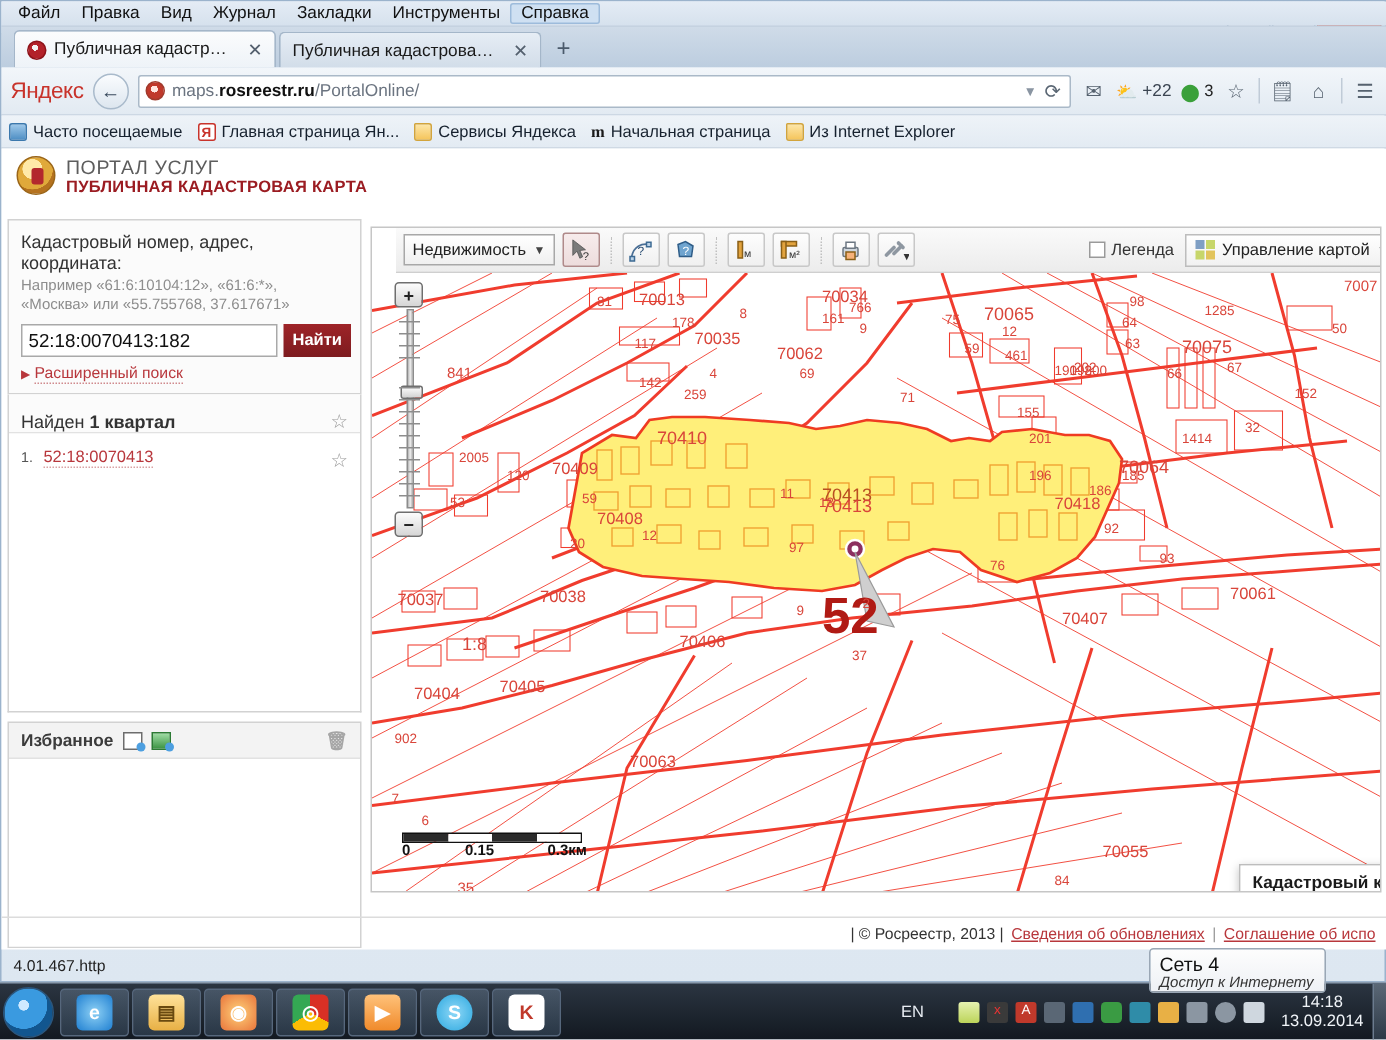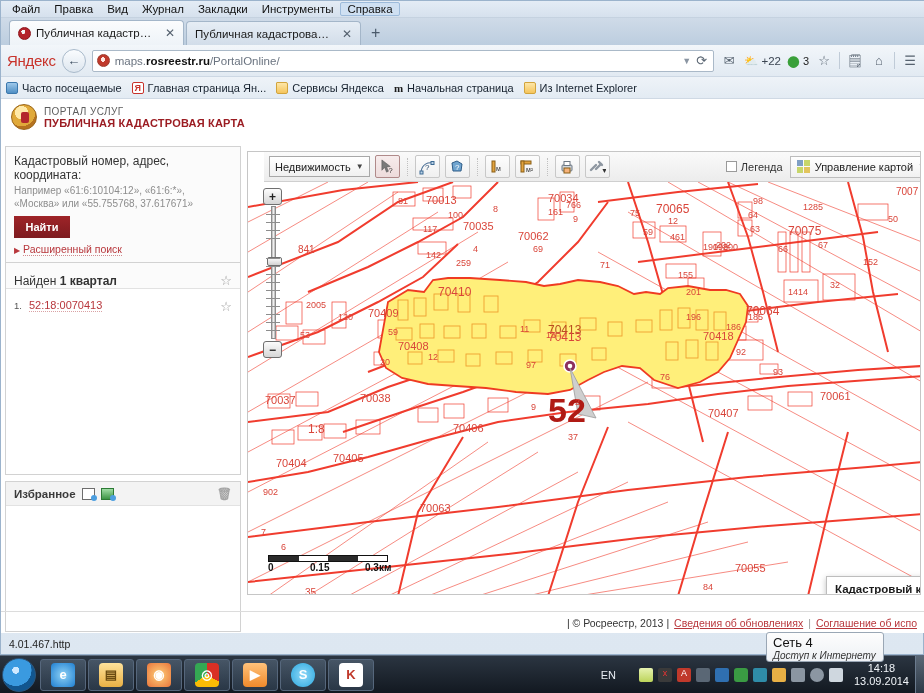--- a/index.html
+++ b/index.html
@@ -120,21 +120,21 @@
   #siteheader { height:32px; display:flex; align-items:center; padding:4px 0 0 10px; gap:7px;}
   .gerb {
     width:26px;height:26px;border-radius:50%;
     background:radial-gradient(circle at 40% 32%, #ffe9a8 0 30%, #e0a93a 31% 62%, #b5721f 63% 100%);
     border:1px solid #9a6518; position:relative; flex:0 0 auto;
   }
   .gerb:after{
     content:""; position:absolute; left:9px; top:7px; width:8px; height:11px;
     background:#b3282d; border-radius:2px;
   }
-  .hdr-text1 { font-size:10px; color:#5d5d5d; letter-spacing:0.4px; text-transform:uppercase;}
+  .hdr-text1 { font-size:13px; color:#5d5d5d; letter-spacing:0.4px; text-transform:uppercase;}
   .hdr-text2 { font-size:11px; color:#9b1c22; font-weight:bold; letter-spacing:0.2px;}
 
   
   #sidebar {
     position:absolute; left:4px; top:47px; width:236px; height:460px;
   }
   .panel { border:1px solid #d2d2d2; background:#fff; }
   #searchpanel { padding:7px 8px 7px 8px; background:#fbfbfb; }
   .search-title { font-size:12px; color:#333; }
   .search-hint { font-size:10px; color:#8d8d8d; line-height:13px; margin-top:2px;}
@@ -387,20 +387,21 @@
         <div class="hdr-text2">ПУБЛИЧНАЯ КАДАСТРОВАЯ КАРТА</div>
       </div>
     </div>
 
     <div id="sidebar">
 
       <div class="panel" id="searchpanel">
         <div class="search-title">Кадастровый номер, адрес, координата:</div>
         <div class="search-hint">Например «61:6:10104:12», «61:6:*», «Москва» или «55.755768, 37.617671»</div>
         <div class="search-row">
+          <input id="searchinput" value="52:18:0070413:182" placeholder="Кадастровый номер, адрес, координата" style="">
           <button id="findbtn">Найти</button>
         </div>
         <div class="adv-search">
           <span class="arr">▶</span>
           <span class="u">Расширенный поиск</span>
         </div>
       </div>
 
       <div class="panel" id="resultspanel">
         <div class="results-head">
@@ -666,21 +667,21 @@
             <div style="position: absolute; left: 205px; top: 240px; font-size: 11px; color: rgb(217, 69, 58); font-family: &quot;Liberation Sans&quot;, sans-serif; white-space: nowrap;">70406</div>
             <div style="position: absolute; left: 460px; top: 225px; font-size: 11px; color: rgb(217, 69, 58); font-family: &quot;Liberation Sans&quot;, sans-serif; white-space: nowrap;">70407</div>
             <div style="position: absolute; left: 172px; top: 320px; font-size: 11px; color: rgb(217, 69, 58); font-family: &quot;Liberation Sans&quot;, sans-serif; white-space: nowrap;">70063</div>
             <div style="position: absolute; left: 487px; top: 380px; font-size: 11px; color: rgb(217, 69, 58); font-family: &quot;Liberation Sans&quot;, sans-serif; white-space: nowrap;">70055</div>
             <div style="position: absolute; left: 60px; top: 240px; font-size: 12px; color: rgb(217, 69, 58); font-family: &quot;Liberation Sans&quot;, sans-serif; white-space: nowrap;">1:8</div>
             <div style="position: absolute; left: 50px; top: 62px; font-size: 10px; color: rgb(217, 69, 58); font-family: &quot;Liberation Sans&quot;, sans-serif; white-space: nowrap;">841</div>
             <div style="position: absolute; left: 58px; top: 118px; font-size: 9px; color: rgb(217, 69, 58); font-family: &quot;Liberation Sans&quot;, sans-serif; white-space: nowrap;">2005</div>
             <div style="position: absolute; left: 90px; top: 130px; font-size: 9px; color: rgb(217, 69, 58); font-family: &quot;Liberation Sans&quot;, sans-serif; white-space: nowrap;">120</div>
             <div style="position: absolute; left: 52px; top: 148px; font-size: 9px; color: rgb(217, 69, 58); font-family: &quot;Liberation Sans&quot;, sans-serif; white-space: nowrap;">53</div>
             <div style="position: absolute; left: 175px; top: 42px; font-size: 9px; color: rgb(217, 69, 58); font-family: &quot;Liberation Sans&quot;, sans-serif; white-space: nowrap;">117</div>
-            <div style="position: absolute; left: 200px; top: 28px; font-size: 9px; color: rgb(217, 69, 58); font-family: &quot;Liberation Sans&quot;, sans-serif; white-space: nowrap;">100</div>
+            <div style="position: absolute; left: 200px; top: 28px; font-size: 9px; color: rgb(217, 69, 58); font-family: &quot;Liberation Sans&quot;, sans-serif; white-space: nowrap;">178</div>
             <div style="position: absolute; left: 178px; top: 68px; font-size: 9px; color: rgb(217, 69, 58); font-family: &quot;Liberation Sans&quot;, sans-serif; white-space: nowrap;">142</div>
             <div style="position: absolute; left: 208px; top: 76px; font-size: 9px; color: rgb(217, 69, 58); font-family: &quot;Liberation Sans&quot;, sans-serif; white-space: nowrap;">259</div>
             <div style="position: absolute; left: 140px; top: 145px; font-size: 9px; color: rgb(217, 69, 58); font-family: &quot;Liberation Sans&quot;, sans-serif; white-space: nowrap;">59</div>
             <div style="position: absolute; left: 180px; top: 170px; font-size: 9px; color: rgb(217, 69, 58); font-family: &quot;Liberation Sans&quot;, sans-serif; white-space: nowrap;">12</div>
             <div style="position: absolute; left: 132px; top: 175px; font-size: 9px; color: rgb(217, 69, 58); font-family: &quot;Liberation Sans&quot;, sans-serif; white-space: nowrap;">20</div>
             <div style="position: absolute; left: 278px; top: 178px; font-size: 9px; color: rgb(217, 69, 58); font-family: &quot;Liberation Sans&quot;, sans-serif; white-space: nowrap;">97</div>
             <div style="position: absolute; left: 150px; top: 14px; font-size: 9px; color: rgb(217, 69, 58); font-family: &quot;Liberation Sans&quot;, sans-serif; white-space: nowrap;">81</div>
             <div style="position: absolute; left: 300px; top: 25px; font-size: 9px; color: rgb(217, 69, 58); font-family: &quot;Liberation Sans&quot;, sans-serif; white-space: nowrap;">161</div>
             <div style="position: absolute; left: 318px; top: 18px; font-size: 9px; color: rgb(217, 69, 58); font-family: &quot;Liberation Sans&quot;, sans-serif; white-space: nowrap;">766</div>
             <div style="position: absolute; left: 285px; top: 62px; font-size: 9px; color: rgb(217, 69, 58); font-family: &quot;Liberation Sans&quot;, sans-serif; white-space: nowrap;">69</div>

